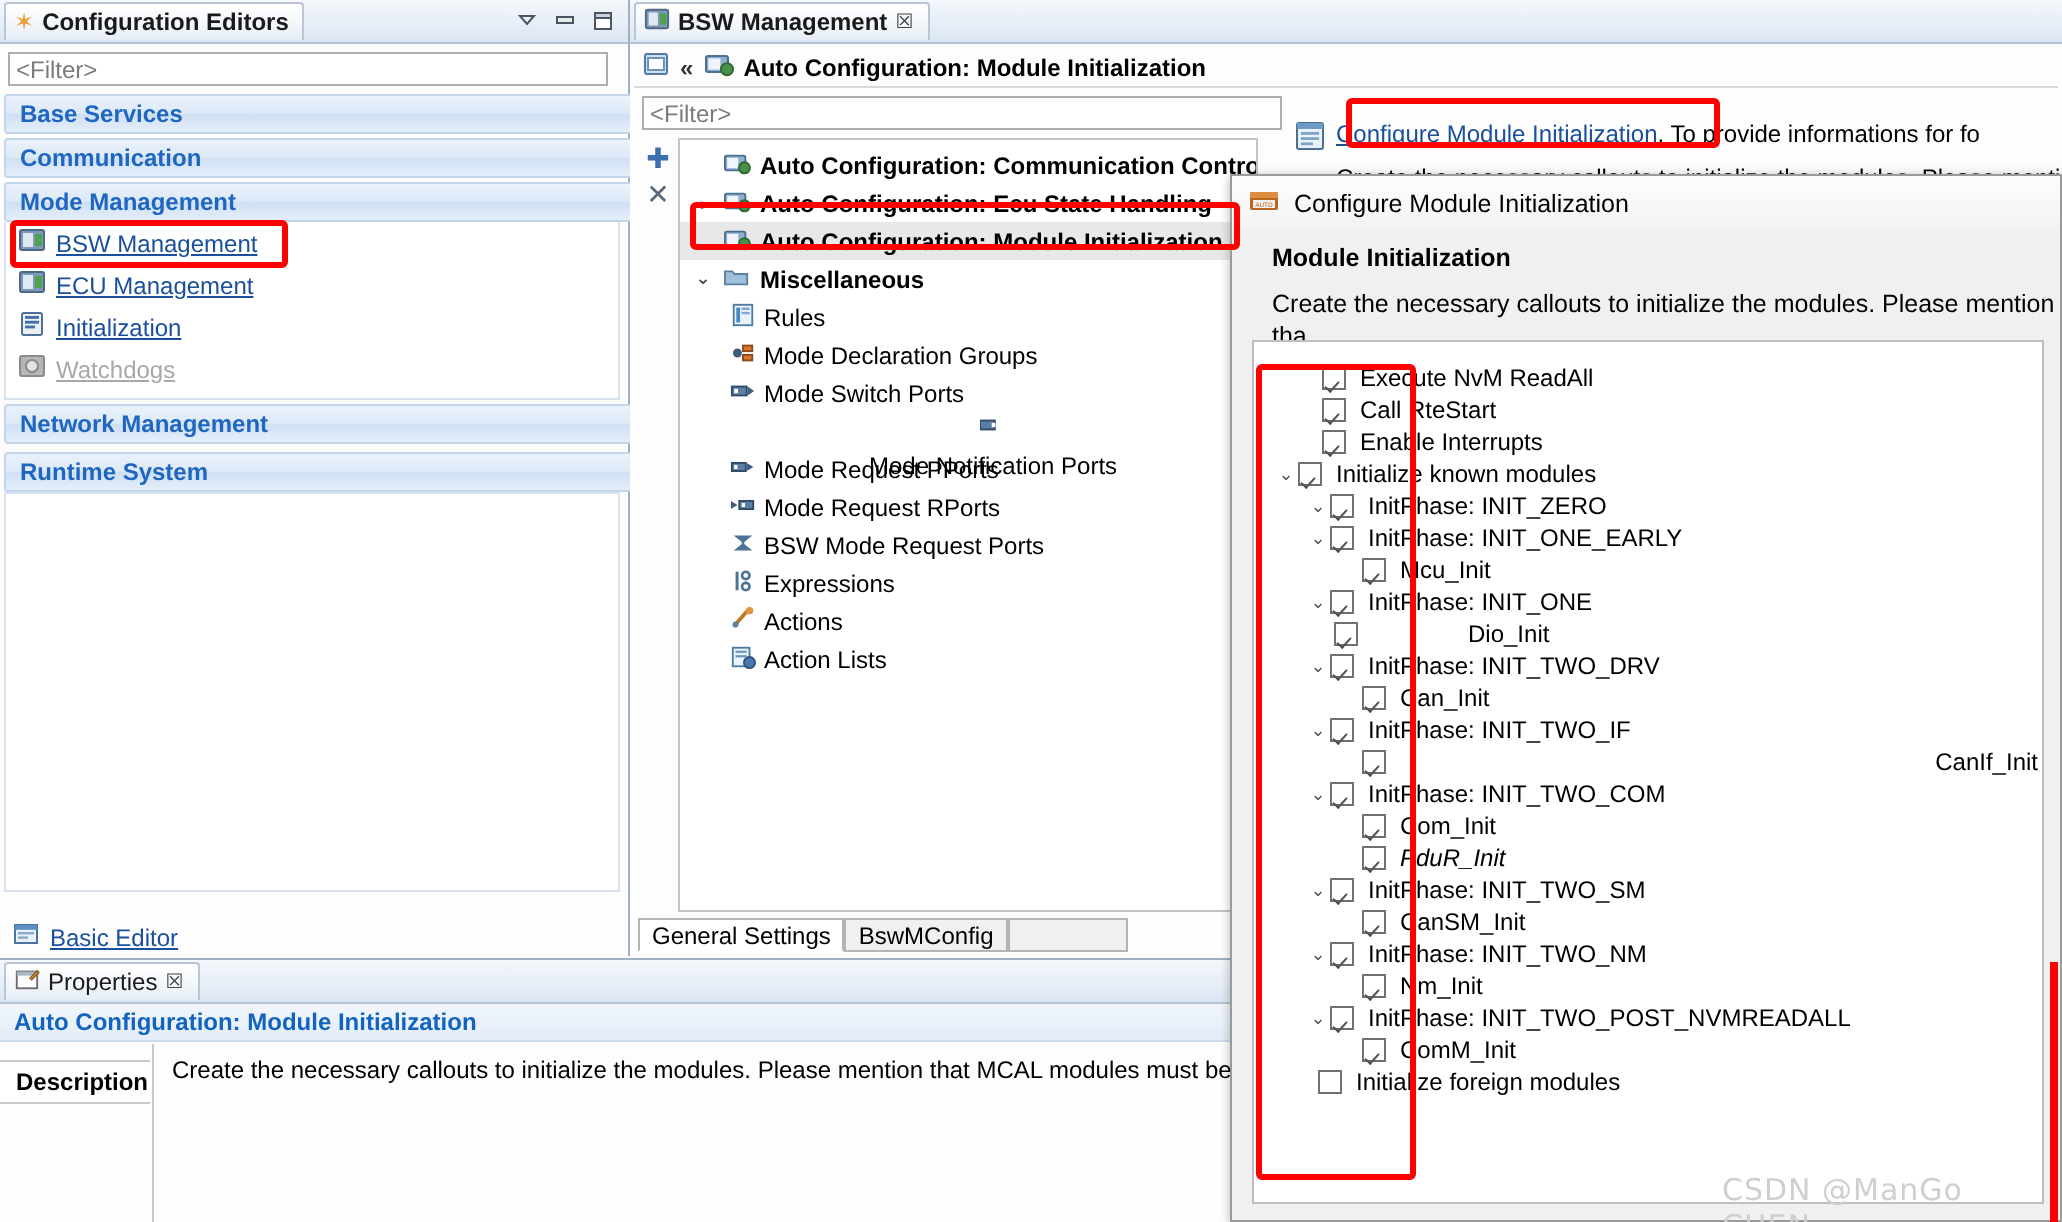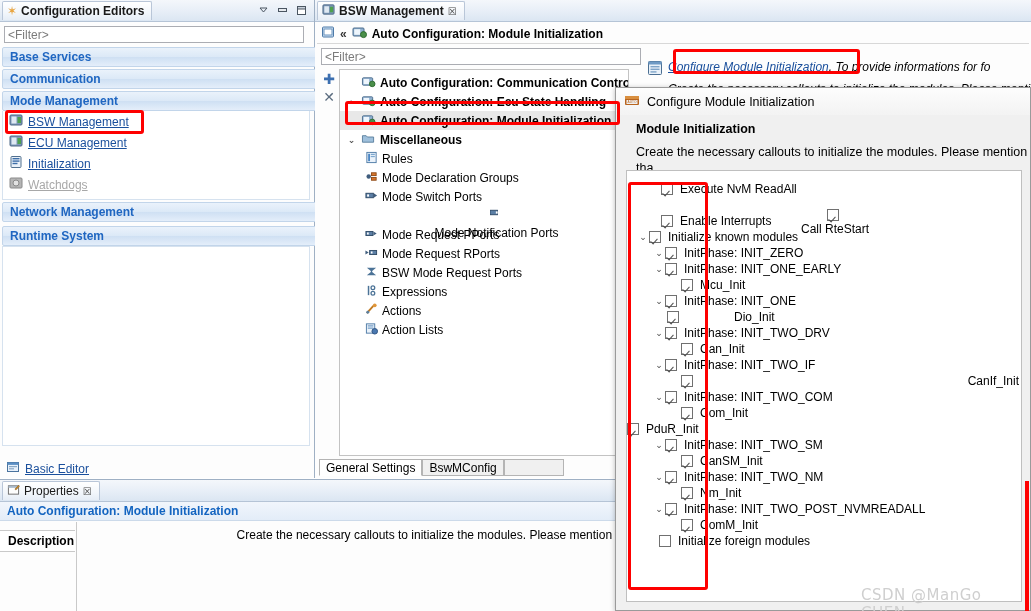--- a/index.html
+++ b/index.html
@@ -81,34 +81,34 @@
   #ed-tabs{left:4px;top:459px;display:flex;align-items:flex-end;}
   .edtab{
     height:17px;padding:0 6px;font-size:12px;
     border:1px solid #b4b4b4;background:#f0f0f0;
     display:flex;align-items:center;box-sizing:border-box;
   }
   .edtab.active{background:#fff;border-bottom-color:#fff;font-weight:normal;}
 
   
   #form-area{left:332px;top:44px;width:384px;height:412px;background:#fdfdfd;overflow:hidden;}
-  .form-line{display:flex;gap:5px;align-items:flex-start;font-size:12px;white-space:nowrap;font-style:italic;}
+  .form-line{display:flex;gap:5px;align-items:flex-start;font-size:12px;white-space:nowrap;}
   .link{color:#1a4f9c;text-decoration:underline;cursor:pointer;}
 
   
   #props{left:0;top:479px;width:1031px;height:132px;background:#fdfdfd;border-top:1px solid #9fb0c4;}
   #props-tabbar{left:0;top:0;width:1031px;height:21px;}
   #props-title{
     left:0;top:22px;width:1031px;height:19px;
     display:flex;align-items:center;padding-left:7px;
     font-weight:bold;font-size:12px;color:#1364c0;
     background:linear-gradient(to bottom,#f1f6fc 0%,#e3edf8 100%);
     border-bottom:1px solid #ccdaea;box-sizing:border-box;
   }
-  #props-body{left:0;top:42px;width:1031px;height:90px;display:flex;text-align:center;}
+  #props-body{left:0;top:42px;width:1031px;height:90px;display:flex;}
   #props-tabcol{width:76px;border-right:1px solid #c9c9c9;background:#fdfdfd;position:relative;}
   #props-tabcol .ptab{
     position:absolute;left:0;top:8px;width:75px;height:22px;
     display:flex;align-items:center;padding-left:8px;
     font-weight:bold;font-size:12px;background:#fff;
     border-top:1px solid #c9c9c9;border-bottom:1px solid #c9c9c9;
     box-sizing:border-box;
   }
   #props-desc{flex:1;padding:5px 8px 0 9px;font-size:12px;line-height:16px;}
 
@@ -508,28 +508,28 @@
   <div class="abs" id="dlg-sub">Create the necessary callouts to initialize the modules. Please mention tha</div>
 
   <div class="abs" id="dlg-listwrap">
     <div id="dlg-list">
 
       <div class="crow" style="padding-left:22px;">
         <span class="spacer"></span>
         <span class="cb on"></span>
         <span class="ctext">Execute NvM ReadAll</span>
       </div>
-      <div class="crow" style="padding-left:22px;flex-direction:column;">
-        <span class="spacer"></span>
-        <span class="cb on"></span>
-        <span class="ctext">Call RteStart</span>
-      </div>
       <div class="crow" style="padding-left:22px;">
         <span class="spacer"></span>
         <span class="cb on"></span>
+        <span class="ctext">Call RteStart</span>
+      </div>
+      <div class="crow" style="padding-left:22px;">
+        <span class="spacer"></span>
+        <span class="cb on"></span>
         <span class="ctext">Enable Interrupts</span>
       </div>
       <div class="crow" style="padding-left:10px;">
         <span class="arrow">⌄</span>
         <span class="cb on"></span>
         <span class="ctext">Initialize known modules</span>
       </div>
 
       <div class="crow" style="padding-left:26px;">
         <span class="arrow">⌄</span>
@@ -579,21 +579,21 @@
 
       <div class="crow" style="padding-left:26px;">
         <span class="arrow">⌄</span>
         <span class="cb on"></span>
         <span class="ctext">InitPhase: INIT_TWO_COM</span>
       </div>
       <div class="crow" style="padding-left:54px;">
         <span class="cb on"></span>
         <span class="ctext">Com_Init</span>
       </div>
-      <div class="crow" style="">
+      <div class="crow" style="padding-left:54px;font-style:italic;">
         <span class="cb on"></span>
         <span class="ctext">PduR_Init</span>
       </div>
 
       <div class="crow" style="padding-left:26px;">
         <span class="arrow">⌄</span>
         <span class="cb on"></span>
         <span class="ctext">InitPhase: INIT_TWO_SM</span>
       </div>
       <div class="crow" style="padding-left:54px;">

